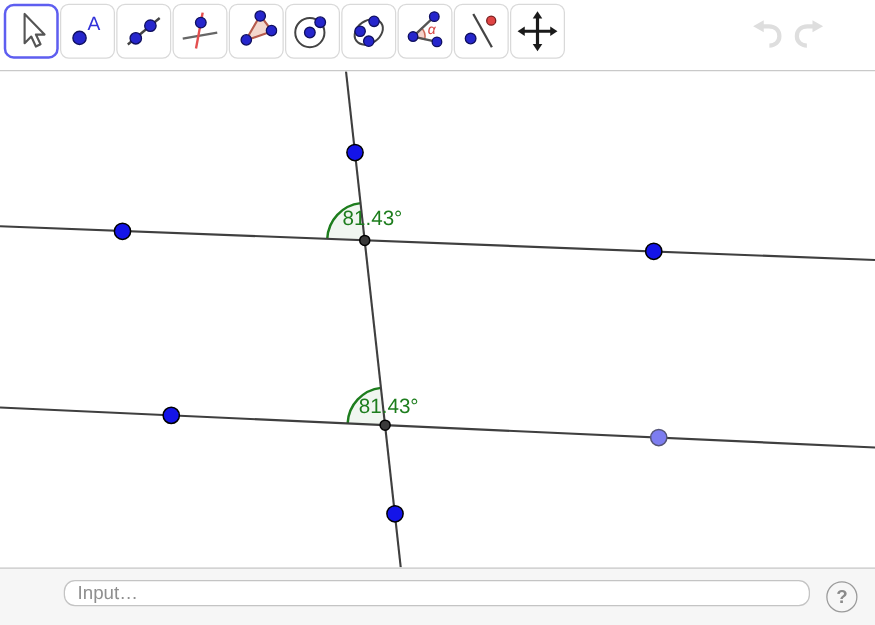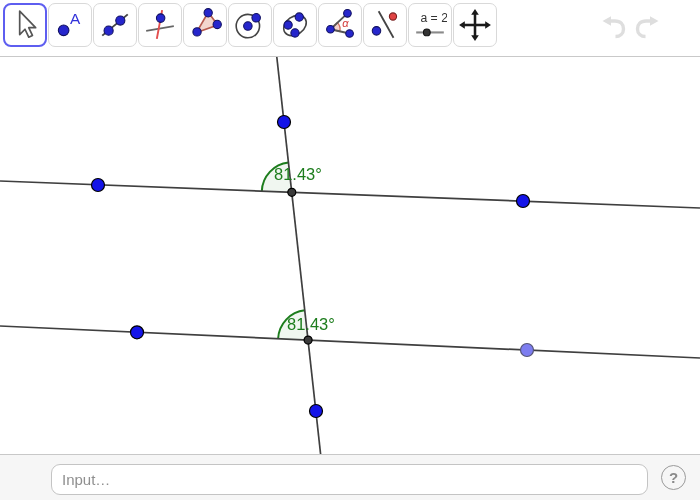--- a/index.html
+++ b/index.html
@@ -13,21 +13,21 @@
   .tbtn.selected{border:2.5px solid #5e5ef0;border-radius:8px;}
   .tbtn svg{display:block;}
   .history{position:absolute;right:40px;top:15px;display:flex;gap:7px;}
   .hbtn{background:none;border:none;padding:0;cursor:default;}
 
   
   .gview{display:block;width:700px;height:397px;background:#fff;}
 
   
   .inputbar{position:relative;height:46px;background:#f6f6f6;border-top:1px solid #c8c8c8;box-sizing:border-box;}
-  .ginput{position:absolute;left:51px;top:9px;width:597px;height:31px;box-sizing:border-box;
+  .ginput{position:absolute;left:51px;top:9px;width:597px;height:21px;box-sizing:border-box;
           border:1px solid #c4c4c4;border-radius:9px;background:#fff;padding:0 10px;font-size:15px;
           font-family:"Liberation Sans",sans-serif;color:#444;outline:none;}
   .ginput::placeholder{color:#8f8f8f;}
   .helpbtn{position:absolute;right:14px;top:10px;width:25px;height:25px;border-radius:50%;
            border:1.6px solid #9a9a9a;background:transparent;color:#8a8a8a;font-size:15px;font-weight:bold;
            display:flex;align-items:center;justify-content:center;box-sizing:border-box;cursor:pointer;
            font-family:"Liberation Sans",sans-serif;}
 </style>
 </head>
 <body>
@@ -105,27 +105,20 @@
       </button>
 
       <button class="tbtn">
         <svg width="34" height="34" viewBox="0 0 32 32">
           <line x1="10" y1="3" x2="24" y2="28" stroke="#444" stroke-width="1.7"></line>
           <circle cx="8" cy="21.5" r="4" fill="#2626cc" stroke="#101060"></circle>
           <circle cx="23.5" cy="8" r="3.4" fill="#e04444" stroke="#7a2020"></circle>
         </svg>
       </button>
 
-      <button class="tbtn">
-        <svg width="34" height="34" viewBox="0 0 32 32">
-          <text x="7" y="13" font-size="11.5" fill="#333">a = 2</text>
-          <line x1="3" y1="23" x2="29" y2="23" stroke="#8a8a8a" stroke-width="2"></line>
-          <circle cx="13" cy="23" r="3.2" fill="#333" stroke="#111"></circle>
-        </svg>
-      </button>
 
       <button class="tbtn">
         <svg width="34" height="34" viewBox="0 0 32 32">
           <line x1="16" y1="5.5" x2="16" y2="26.5" stroke="#1a1a1a" stroke-width="2.4"></line>
           <line x1="5.5" y1="16" x2="26.5" y2="16" stroke="#1a1a1a" stroke-width="2.4"></line>
           <polygon points="16,1 12.4,6.4 19.6,6.4" fill="#1a1a1a"></polygon>
           <polygon points="16,31 12.4,25.6 19.6,25.6" fill="#1a1a1a"></polygon>
           <polygon points="1,16 6.4,12.4 6.4,19.6" fill="#1a1a1a"></polygon>
           <polygon points="31,16 25.6,12.4 25.6,19.6" fill="#1a1a1a"></polygon>
         </svg>

